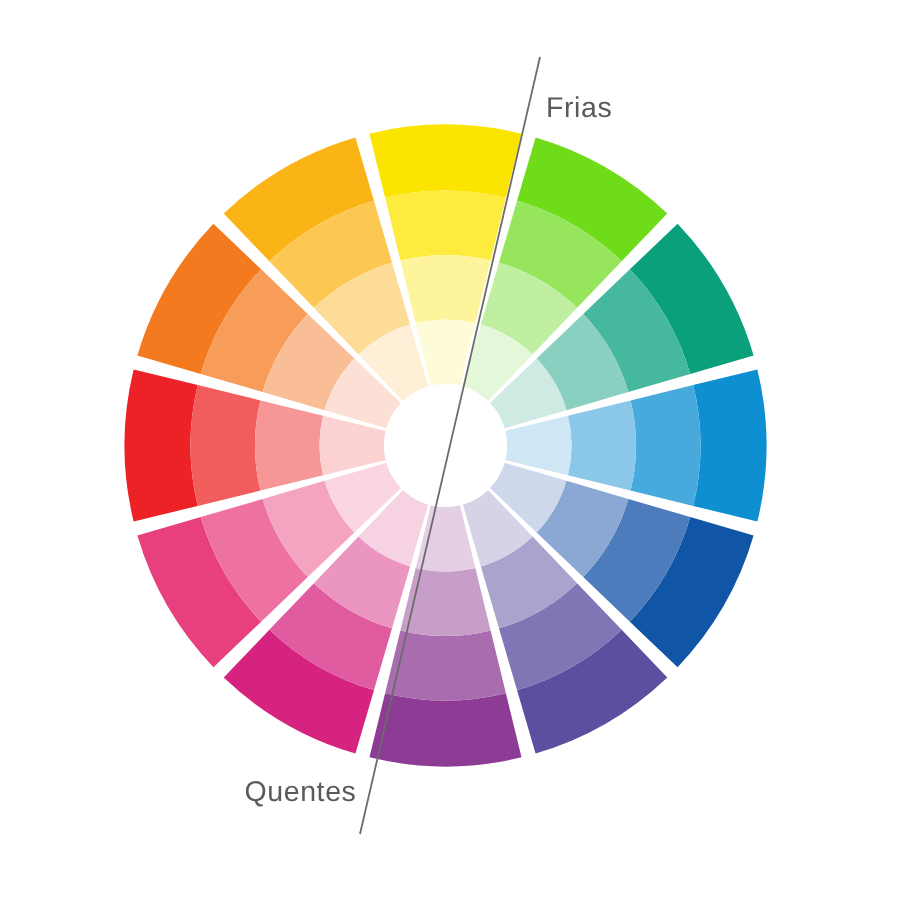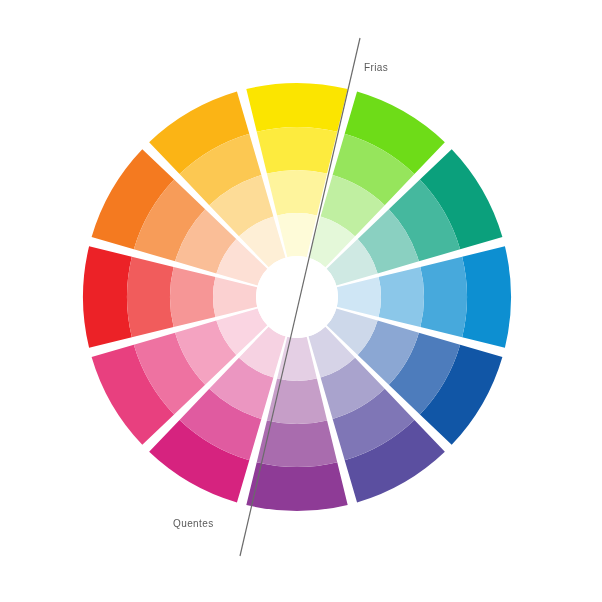--- a/index.html
+++ b/index.html
@@ -23,31 +23,31 @@
     position: absolute;
     left: 0;
     top: 0;
     width: 602px;
     height: 602px;
     display: block;
   }
   .axis-label {
     position: absolute;
     font-family: "Liberation Sans", sans-serif;
-    font-size: 10px;
+    font-size: 19px;
     color: #5a5a5a;
     letter-spacing: 0.4px;
     white-space: nowrap;
   }
   #label-frias {
     left: 364px;
     top: 62px;
   }
   #label-quentes {
-    left: 173px;
+    left: 163px;
     top: 518px;
   }
 </style>
 </head>
 <body>
 
 <div id="stage">
 
   <svg id="wheel-svg" viewBox="0 0 602 602">
     <g id="sectors-group">

